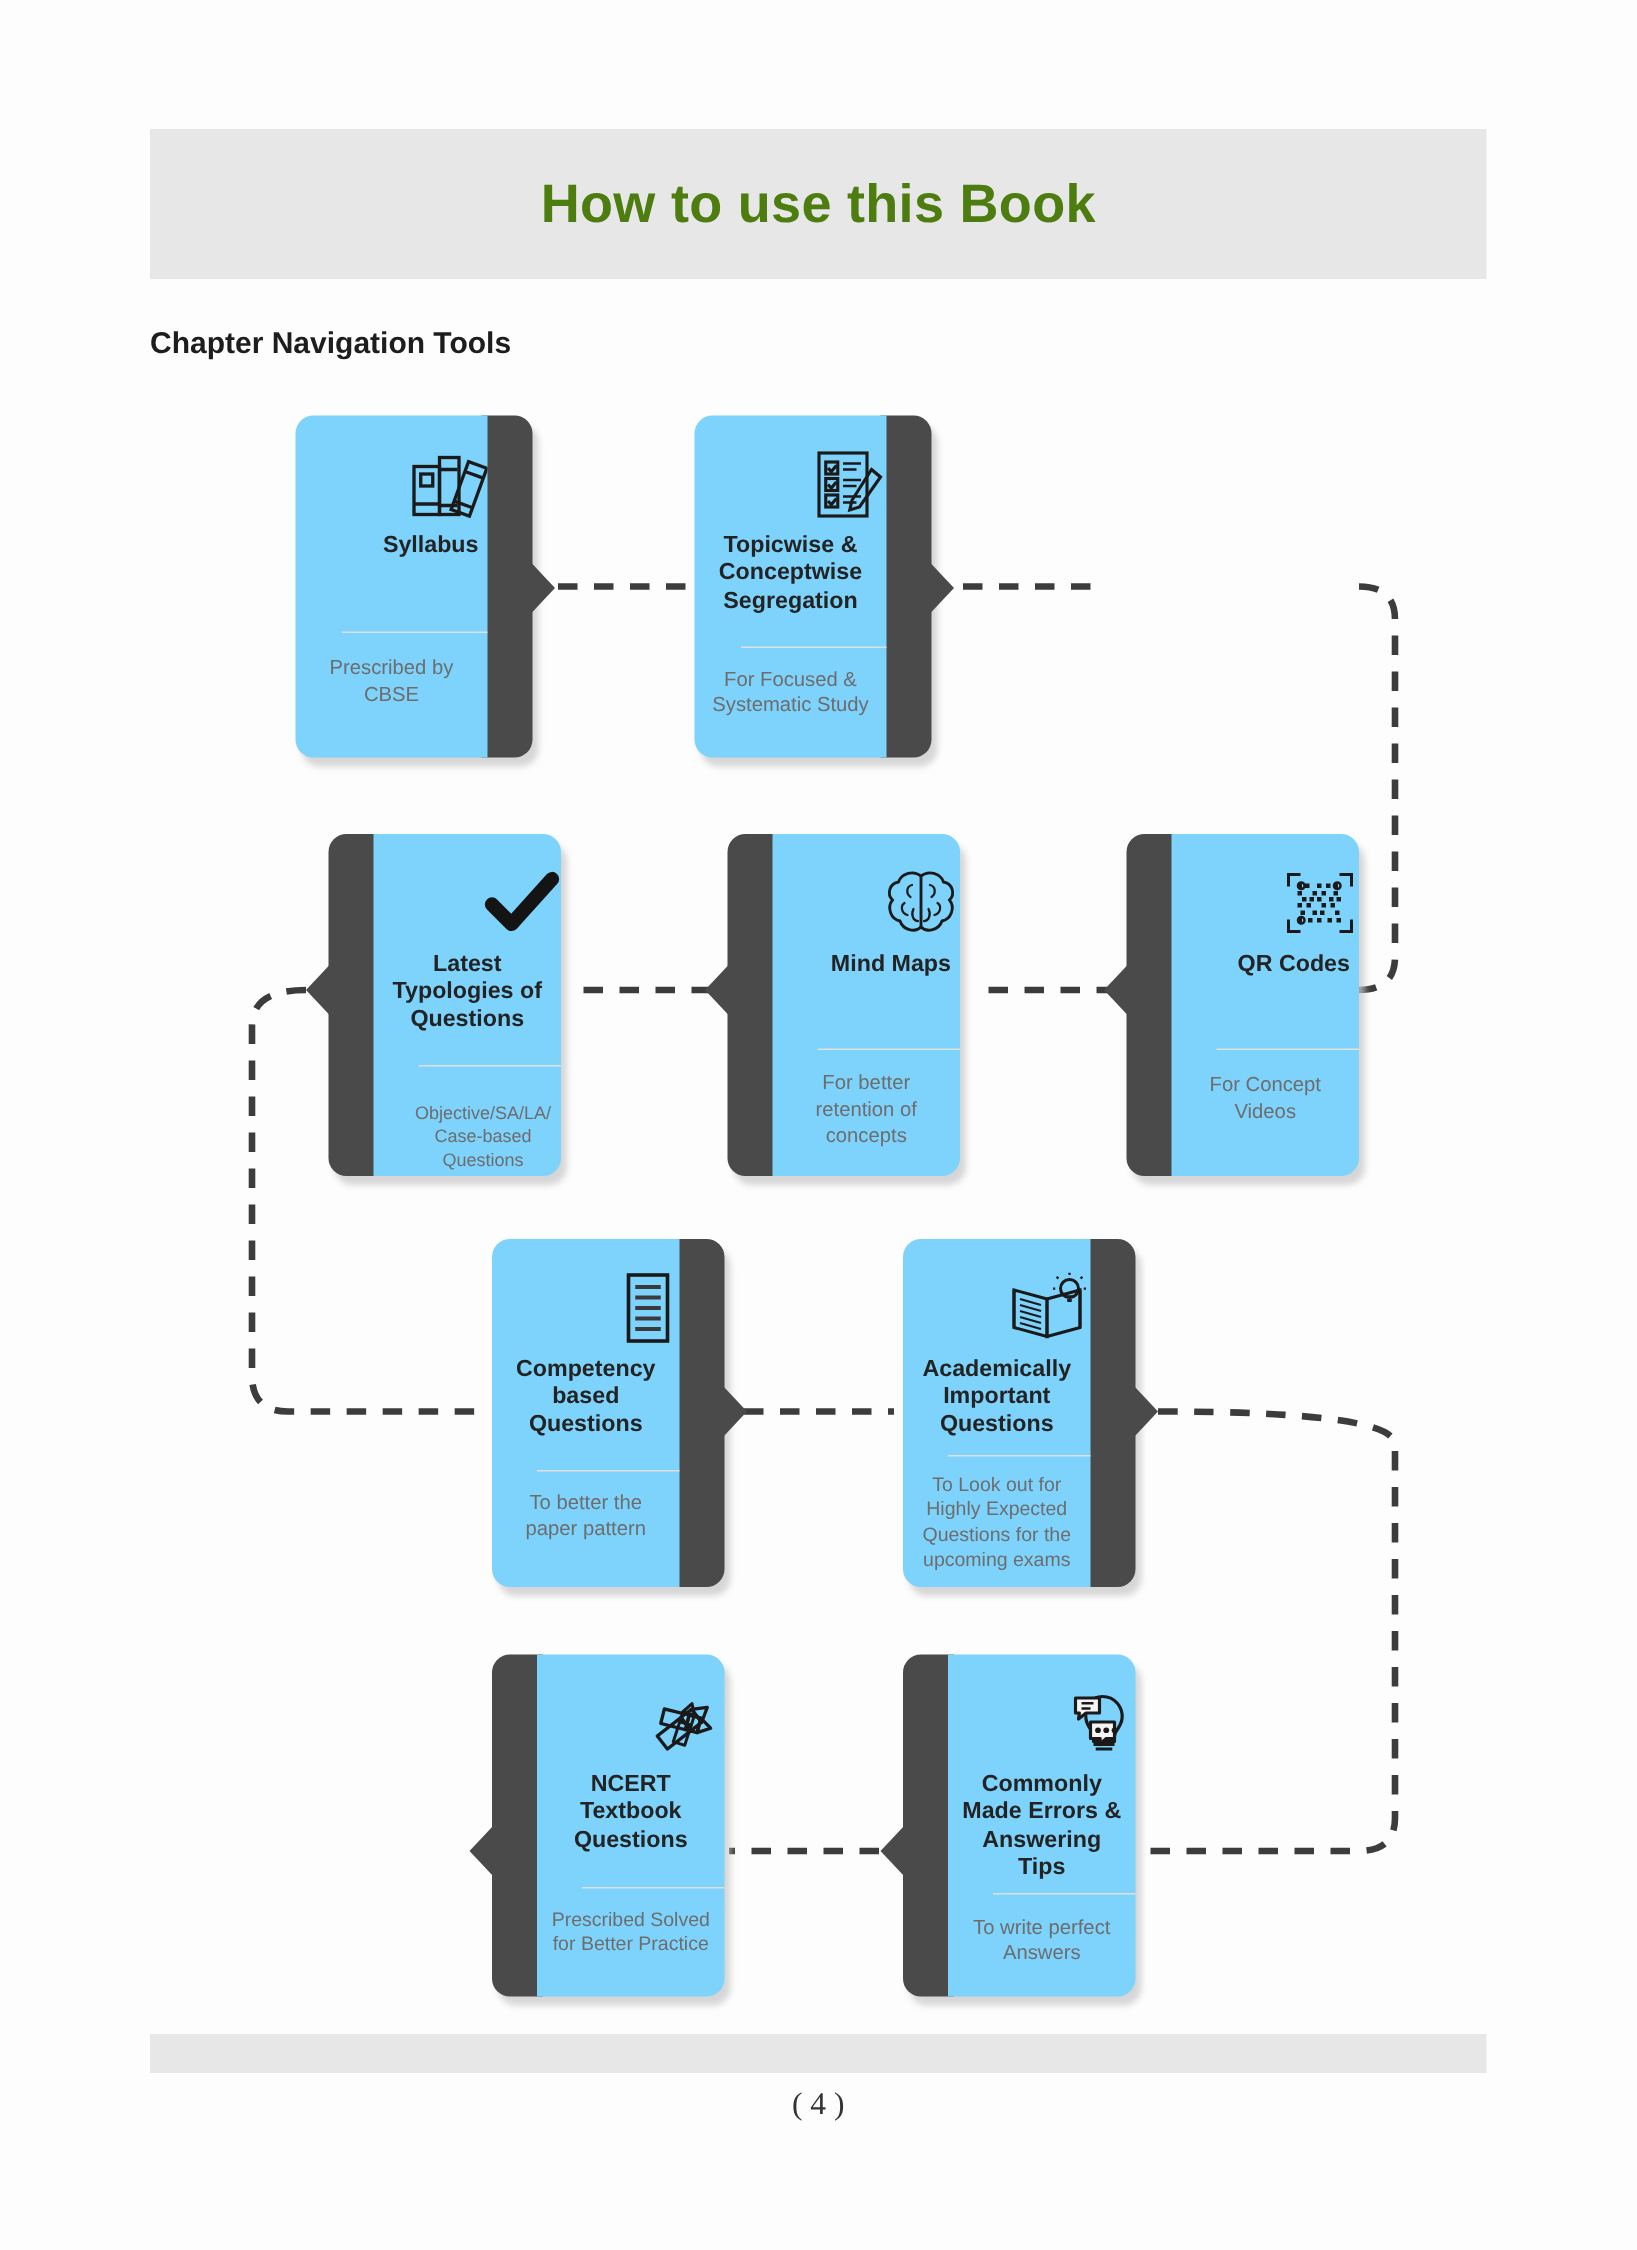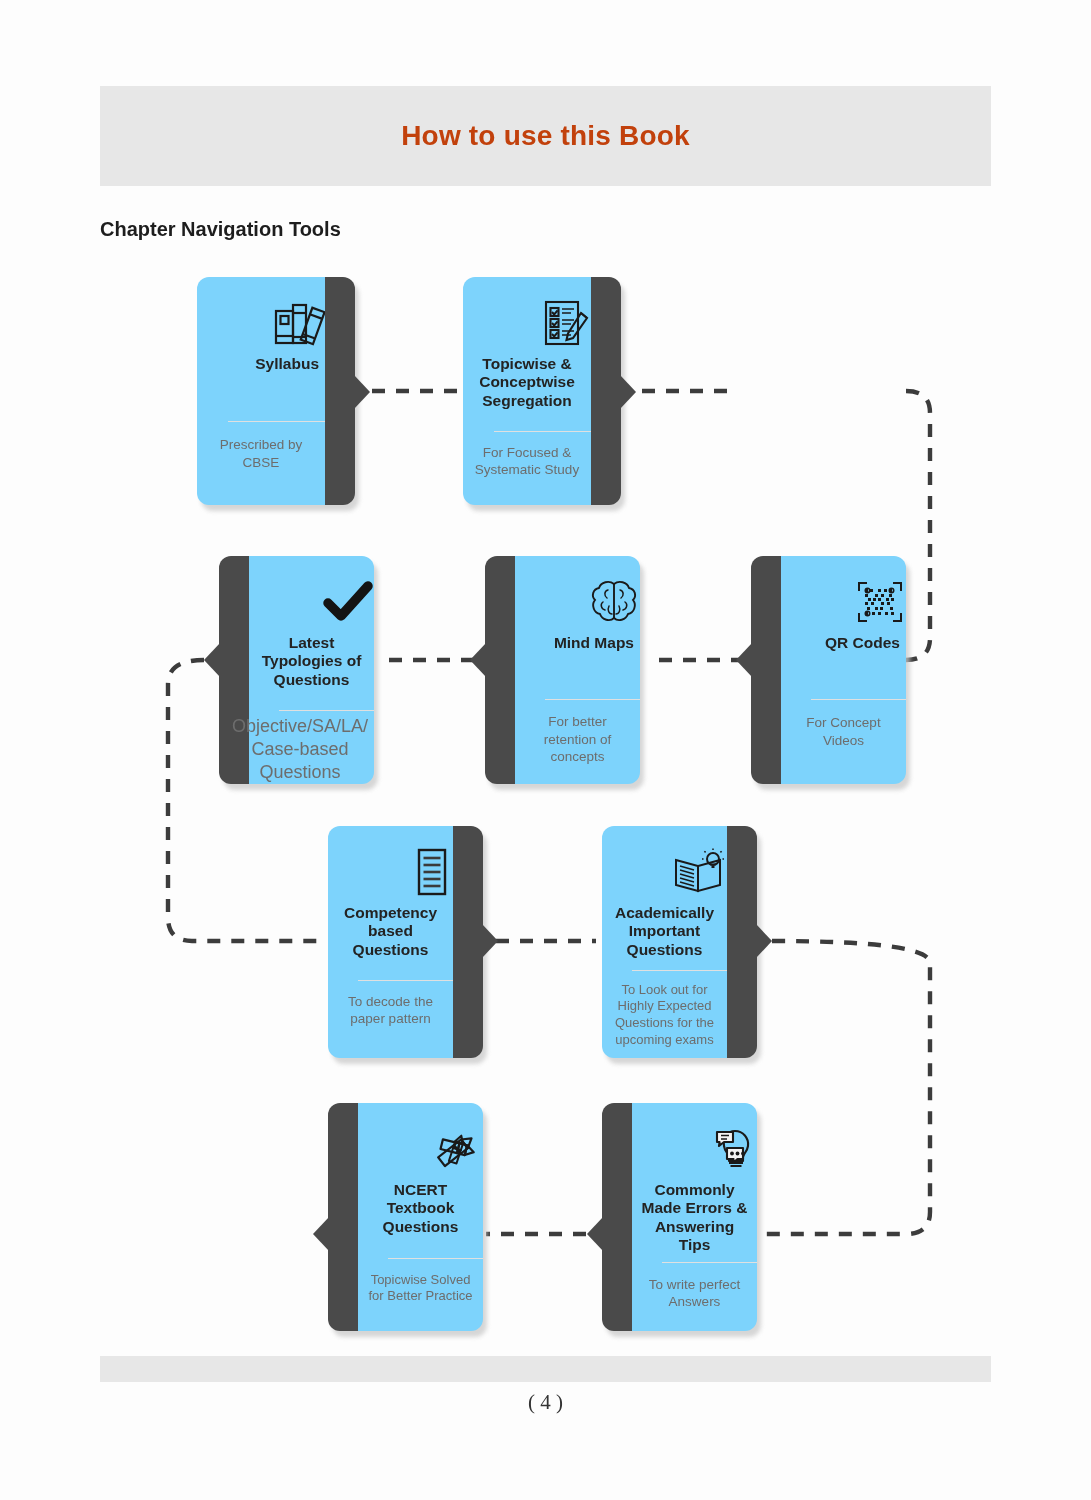--- a/index.html
+++ b/index.html
@@ -15,21 +15,21 @@
     background:#fdfdfd;
   }
   
   #header-band{
     position:absolute;left:100px;top:86px;width:891px;height:100px;
     background:#e7e7e7;
   }
   #page-title{
     position:absolute;left:100px;top:86px;width:891px;height:100px;
     display:flex;align-items:center;justify-content:center;
-    font-size:28px;font-weight:bold;color:#c2410c;
+    font-size:36px;font-weight:bold;color:#4d7c0f;
     letter-spacing:.2px;
   }
   #section-title{
     position:absolute;left:100px;top:218px;width:891px;
     text-align:left;font-size:20px;font-weight:bold;color:#1d1d1d;
   }
   
   #wires{position:absolute;left:0;top:0;width:1091px;height:1500px;}
   
   .card{
@@ -193,21 +193,21 @@
       <div class="notch" style="top:87px;"></div>
     </div>
     <div class="body">
       <div class="icon-wrap">
         <svg width="52" height="46" viewBox="0 0 52 46">
           <path d="M6 24 L19 37 L46 7" fill="none" stroke="#141414" stroke-width="9.5" stroke-linecap="round" stroke-linejoin="round"></path>
         </svg>
       </div>
       <div class="card-title">Latest Typologies of Questions</div>
       <div class="divider" style="margin-top:21px;"></div>
-      <div class="card-desc" style="margin-top:4px;font-size:18px;padding-left:27px;">Objective/SA/LA/ Case-based Questions</div>
+      <div class="card-desc" style="margin-top:24px;font-size:12px;padding-left:27px;">Objective/SA/LA/ Case-based Questions</div>
     </div>
   </div>
 
   <div class="card left" style="left:485px;top:556px;width:155px;height:228px;">
     <div class="card-shadow"></div>
     <div class="tab">
       <div class="notch" style="top:87px;"></div>
     </div>
     <div class="body">
       <div class="icon-wrap">
@@ -293,21 +293,21 @@
             <path d="M12.5 12 h17"></path>
               <path d="M12.5 19 h17"></path>
               <path d="M12.5 26 h17"></path>
             <path d="M12.5 33 h17"></path>
               <path d="M12.5 40 h17"></path>
           </g>
         </svg>
       </div>
       <div class="card-title">Competency based Questions</div>
       <div class="divider" style="margin-top:21px;"></div>
-      <div class="card-desc" style="margin-top:12px;">To decode the paper pattern</div>
+      <div class="card-desc" style="margin-top:12px;">To better the paper pattern</div>
     </div>
   </div>
 
   <div class="card right" style="left:602px;top:826px;width:155px;height:232px;">
     <div class="card-shadow"></div>
     <div class="tab">
       <div class="notch" style="top:98px;"></div>
     </div>
     <div class="body">
       <div class="icon-wrap">
@@ -357,21 +357,21 @@
             <g transform="rotate(-72 26 26)" stroke-width="2">
               <rect x="12" y="22" width="14" height="8"></rect>
               <path d="M26 22 h7 v8 h-7 z"></path>
               <path d="M33 22 l7 4 -7 4 z"></path>
             </g>
           </g>
         </svg>
       </div>
       <div class="card-title">NCERT Textbook Questions</div>
       <div class="divider" style="margin-top:22px;"></div>
-      <div class="card-desc" style="margin-top:13px;font-size:13px;">Topicwise Solved for Better Practice</div>
+      <div class="card-desc" style="margin-top:13px;font-size:13px;">Prescribed Solved for Better Practice</div>
     </div>
   </div>
 
   <div class="card left" style="left:602px;top:1103px;width:155px;height:228px;">
     <div class="card-shadow"></div>
     <div class="tab">
       <div class="notch" style="top:114px;"></div>
     </div>
     <div class="body">
       <div class="icon-wrap">

